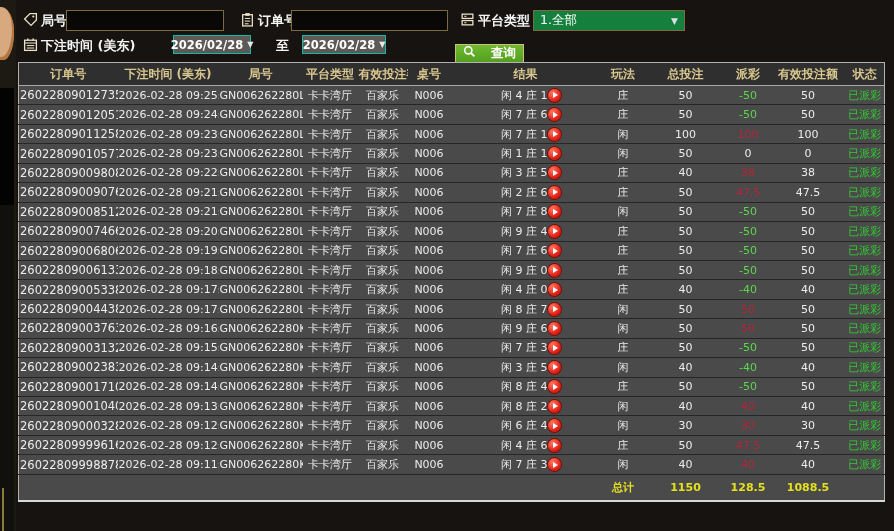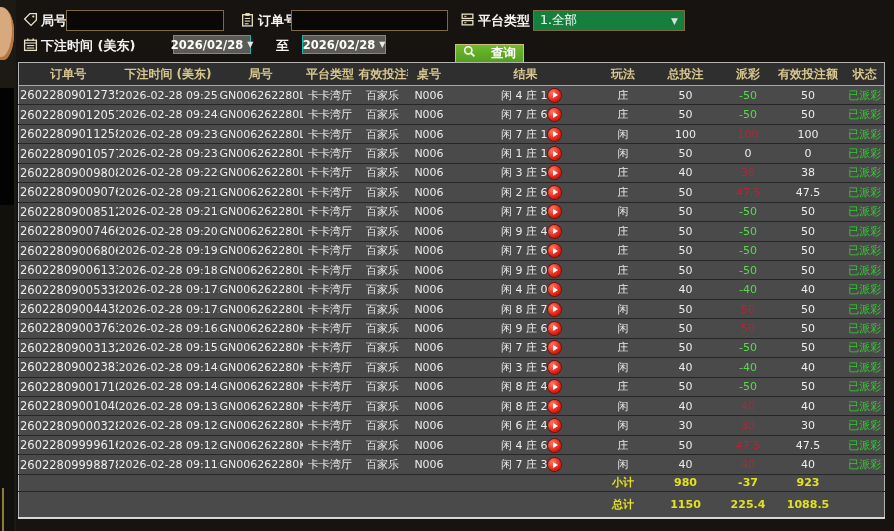--- a/index.html
+++ b/index.html
@@ -545,31 +545,23 @@
             </div>
           </td>
           <td>闲</td>
           <td>40</td>
           <td class="pos">40</td>
           <td>40</td>
           <td class="status">已派彩</td>
         </tr>
       </tbody>
     <tfoot>
-      <tr class="total-line">
-        <td colspan="7"></td>
-        <td>小计</td>
-        <td>980</td>
-        <td>-37</td>
-        <td>923</td>
-        <td></td>
-      </tr>
       <tr class="total-line grand">
         <td colspan="7"></td>
         <td>总计</td>
         <td>1150</td>
-        <td>225.4</td>
+        <td>128.5</td>
         <td>1088.5</td>
         <td></td>
       </tr>
     </tfoot>
   </table>
 </div>
 
 </body></html>

